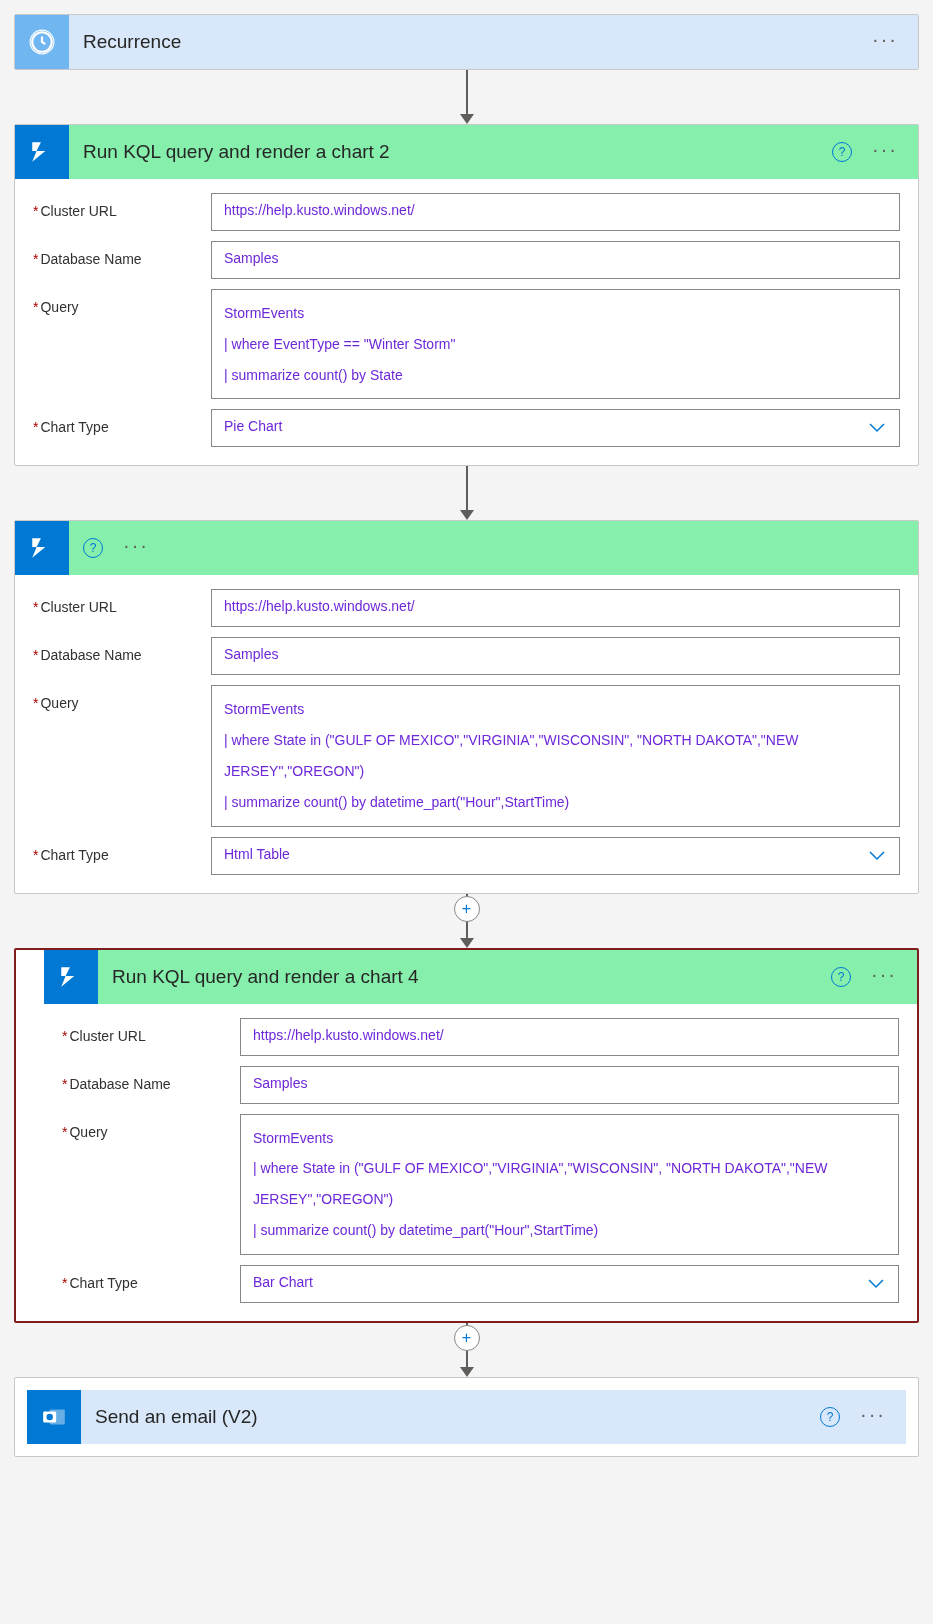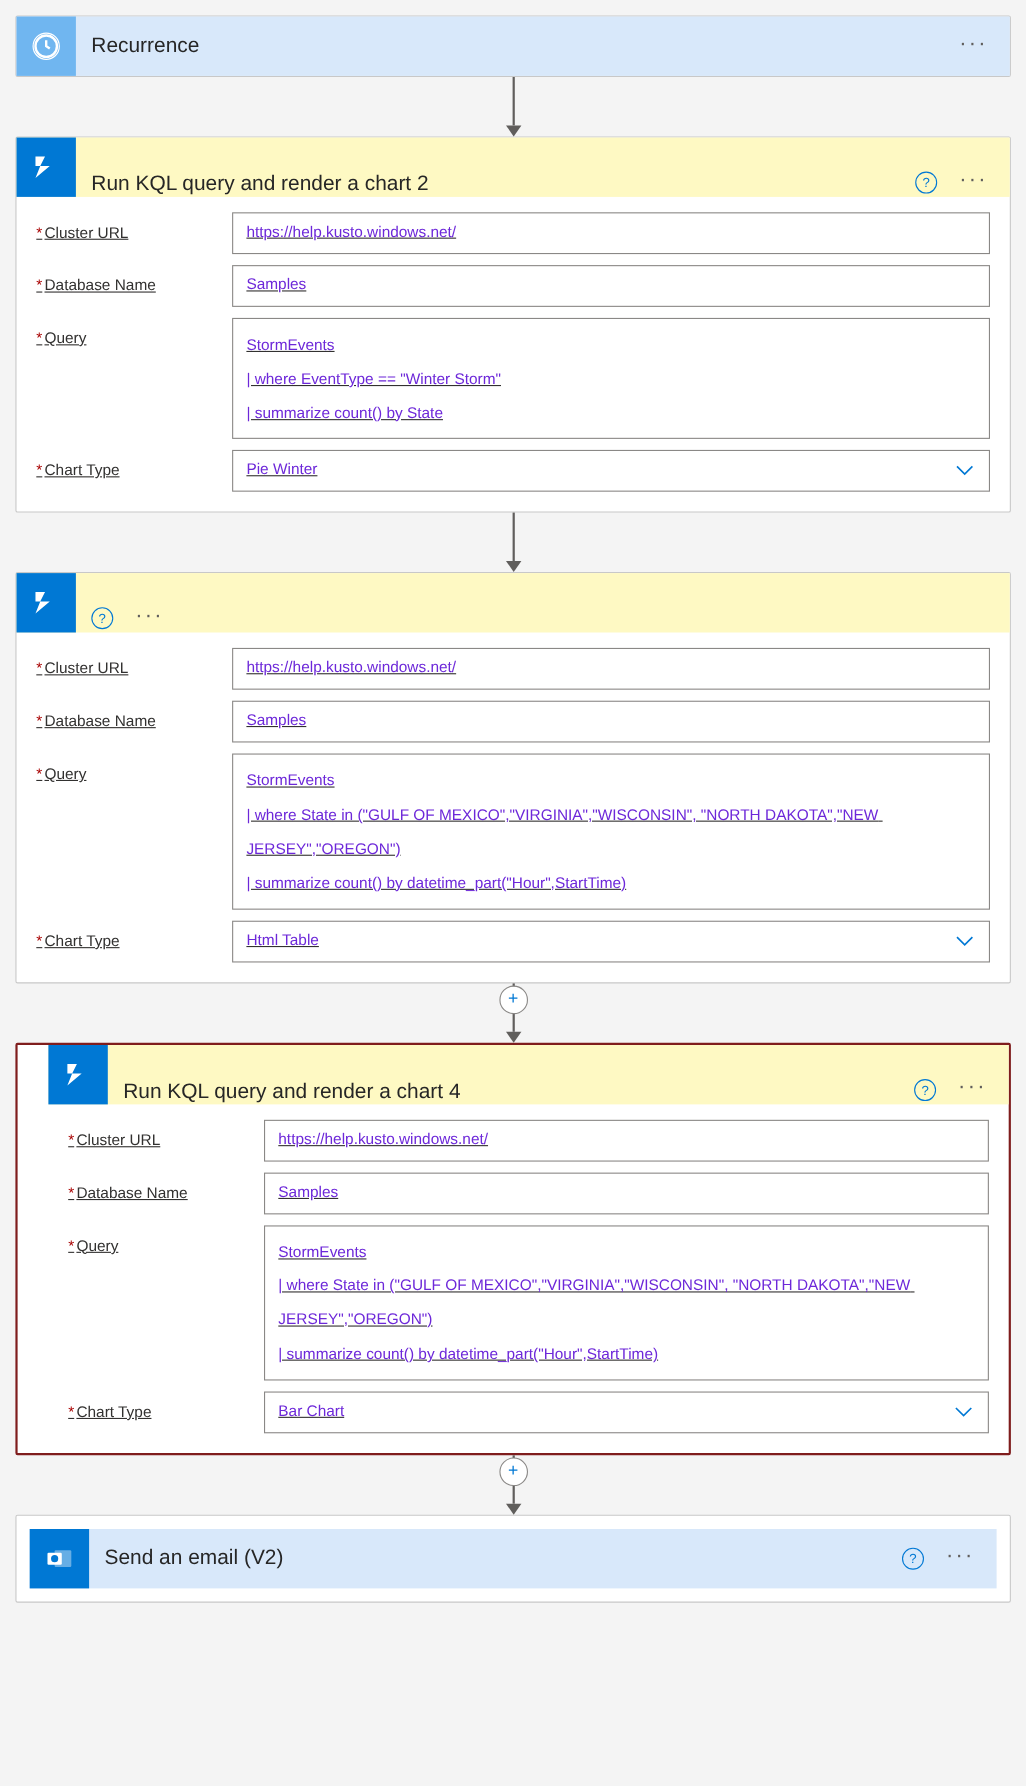--- a/index.html
+++ b/index.html
@@ -22,21 +22,21 @@
     border: 2px solid #7f1d1d;
     padding-left: 28px;
   }
   .card-header {
     display: flex;
     align-items: center;
     height: 54px;
     padding: 0 0 0 0;
   }
   .hdr-light { background: #d8e8fa; }
-  .hdr-grey  { background: #fef9c3; align-items: flex-end; }
+  .hdr-grey  { background: #86efac; }
   .hdr-icon {
     width: 54px; height: 54px;
     display: flex; align-items: center; justify-content: center;
     color: #fff;
     margin-right: 14px;
   }
   .ic-blue   { background: #0078d4; }
   .ic-lblue  { background: #70b6f0; }
   .hdr-title {
     flex: 1;
@@ -62,21 +62,20 @@
   .ellipsis {
     font-size: 20px;
     letter-spacing: 2px;
     color: #605e5c;
     cursor: pointer;
     line-height: 1;
     padding-bottom: 6px;
   }
   .card-body {
     padding: 14px 18px 18px 18px;
-    text-decoration: underline;
   }
   .field-row {
     display: flex;
     align-items: flex-start;
     margin-bottom: 10px;
   }
   .field-row:last-child { margin-bottom: 0; }
   .field-label {
     width: 178px;
     padding-top: 10px;
@@ -180,21 +179,21 @@
       </div>
       <div class="field-row">
         <div class="field-label"><span class="req">*</span><span>Query</span></div>
         <div class="field-input multi">StormEvents
 | where EventType == "Winter Storm"
 | summarize count() by State</div>
       </div>
       <div class="field-row">
         <div class="field-label"><span class="req">*</span><span>Chart Type</span></div>
         <div class="field-input field-select">
-          <span>Pie Winter</span>
+          <span>Pie Chart</span>
           <span class="chev"><svg width="16" height="10" viewBox="0 0 16 10" fill="none" stroke="#0078d4" stroke-width="1.5">
                 <path d="M1 1l7 7 7-7"></path>
               </svg></span>
         </div>
       </div>
     </div>
   </div>
 
   <div class="connector">
     <div class="arrow-line"></div>

